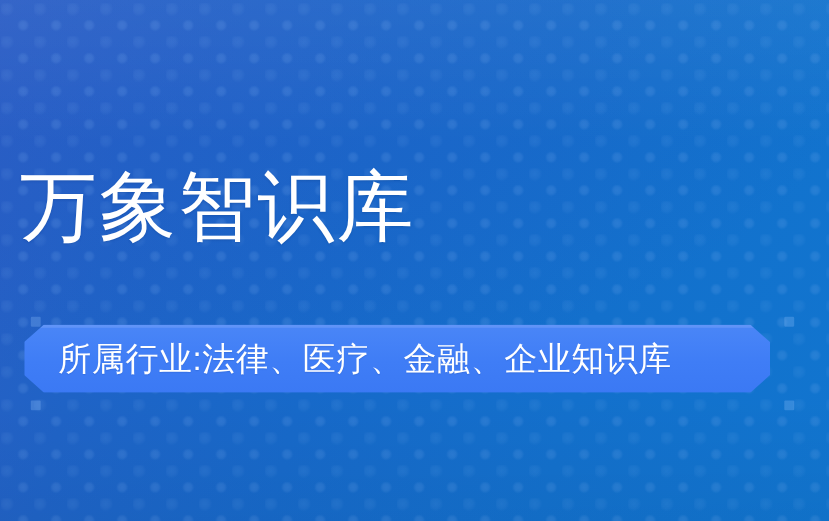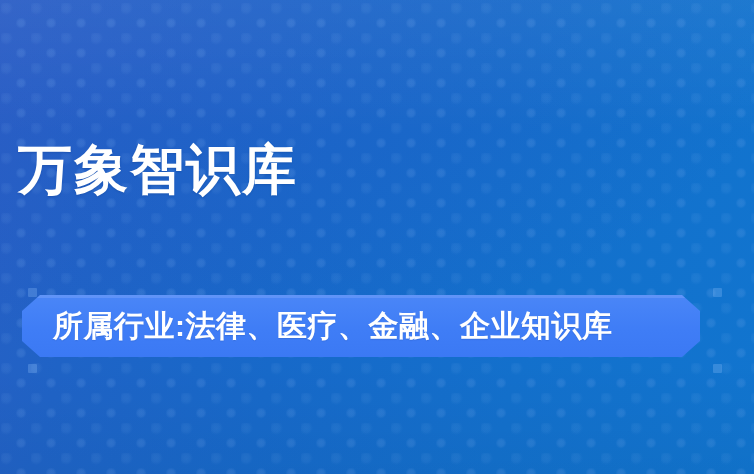--- a/index.html
+++ b/index.html
@@ -73,23 +73,23 @@
                 rgba(255,255,255,0.00) 76%,
                 rgba(0,0,0,0.035) 100%);
   }
 
   
   .headline {
     position: absolute;
     left: 18px;
     top: 106px;
     color: #ffffff;
-    font-size: 54px;
+    font-size: 70px;
     line-height: 1.0;
-    font-weight: 700;
+    font-weight: 400;
     letter-spacing: 2px;
     white-space: nowrap;
     text-shadow: 0 1px 2px rgba(10,45,110,0.22);
   }
 
   
   .badge {
     position: absolute;
     left: 22px;
     top: 295px;
@@ -122,21 +122,21 @@
     position: absolute;
     left: 0; right: 0; top: 0;
     height: 3px;
     background: rgba(255,255,255,0.12);
     pointer-events: none;
   }
 
   .badge-text {
     color: #ffffff;
     font-size: 30px;
-    font-weight: 700;
+    font-weight: 400;
     letter-spacing: 0.5px;
     white-space: nowrap;
     margin-left: 31px;
     text-shadow: 0 1px 1px rgba(20,60,140,0.18);
   }
 
   
   .pip {
     position: absolute;
     width: 9px;

